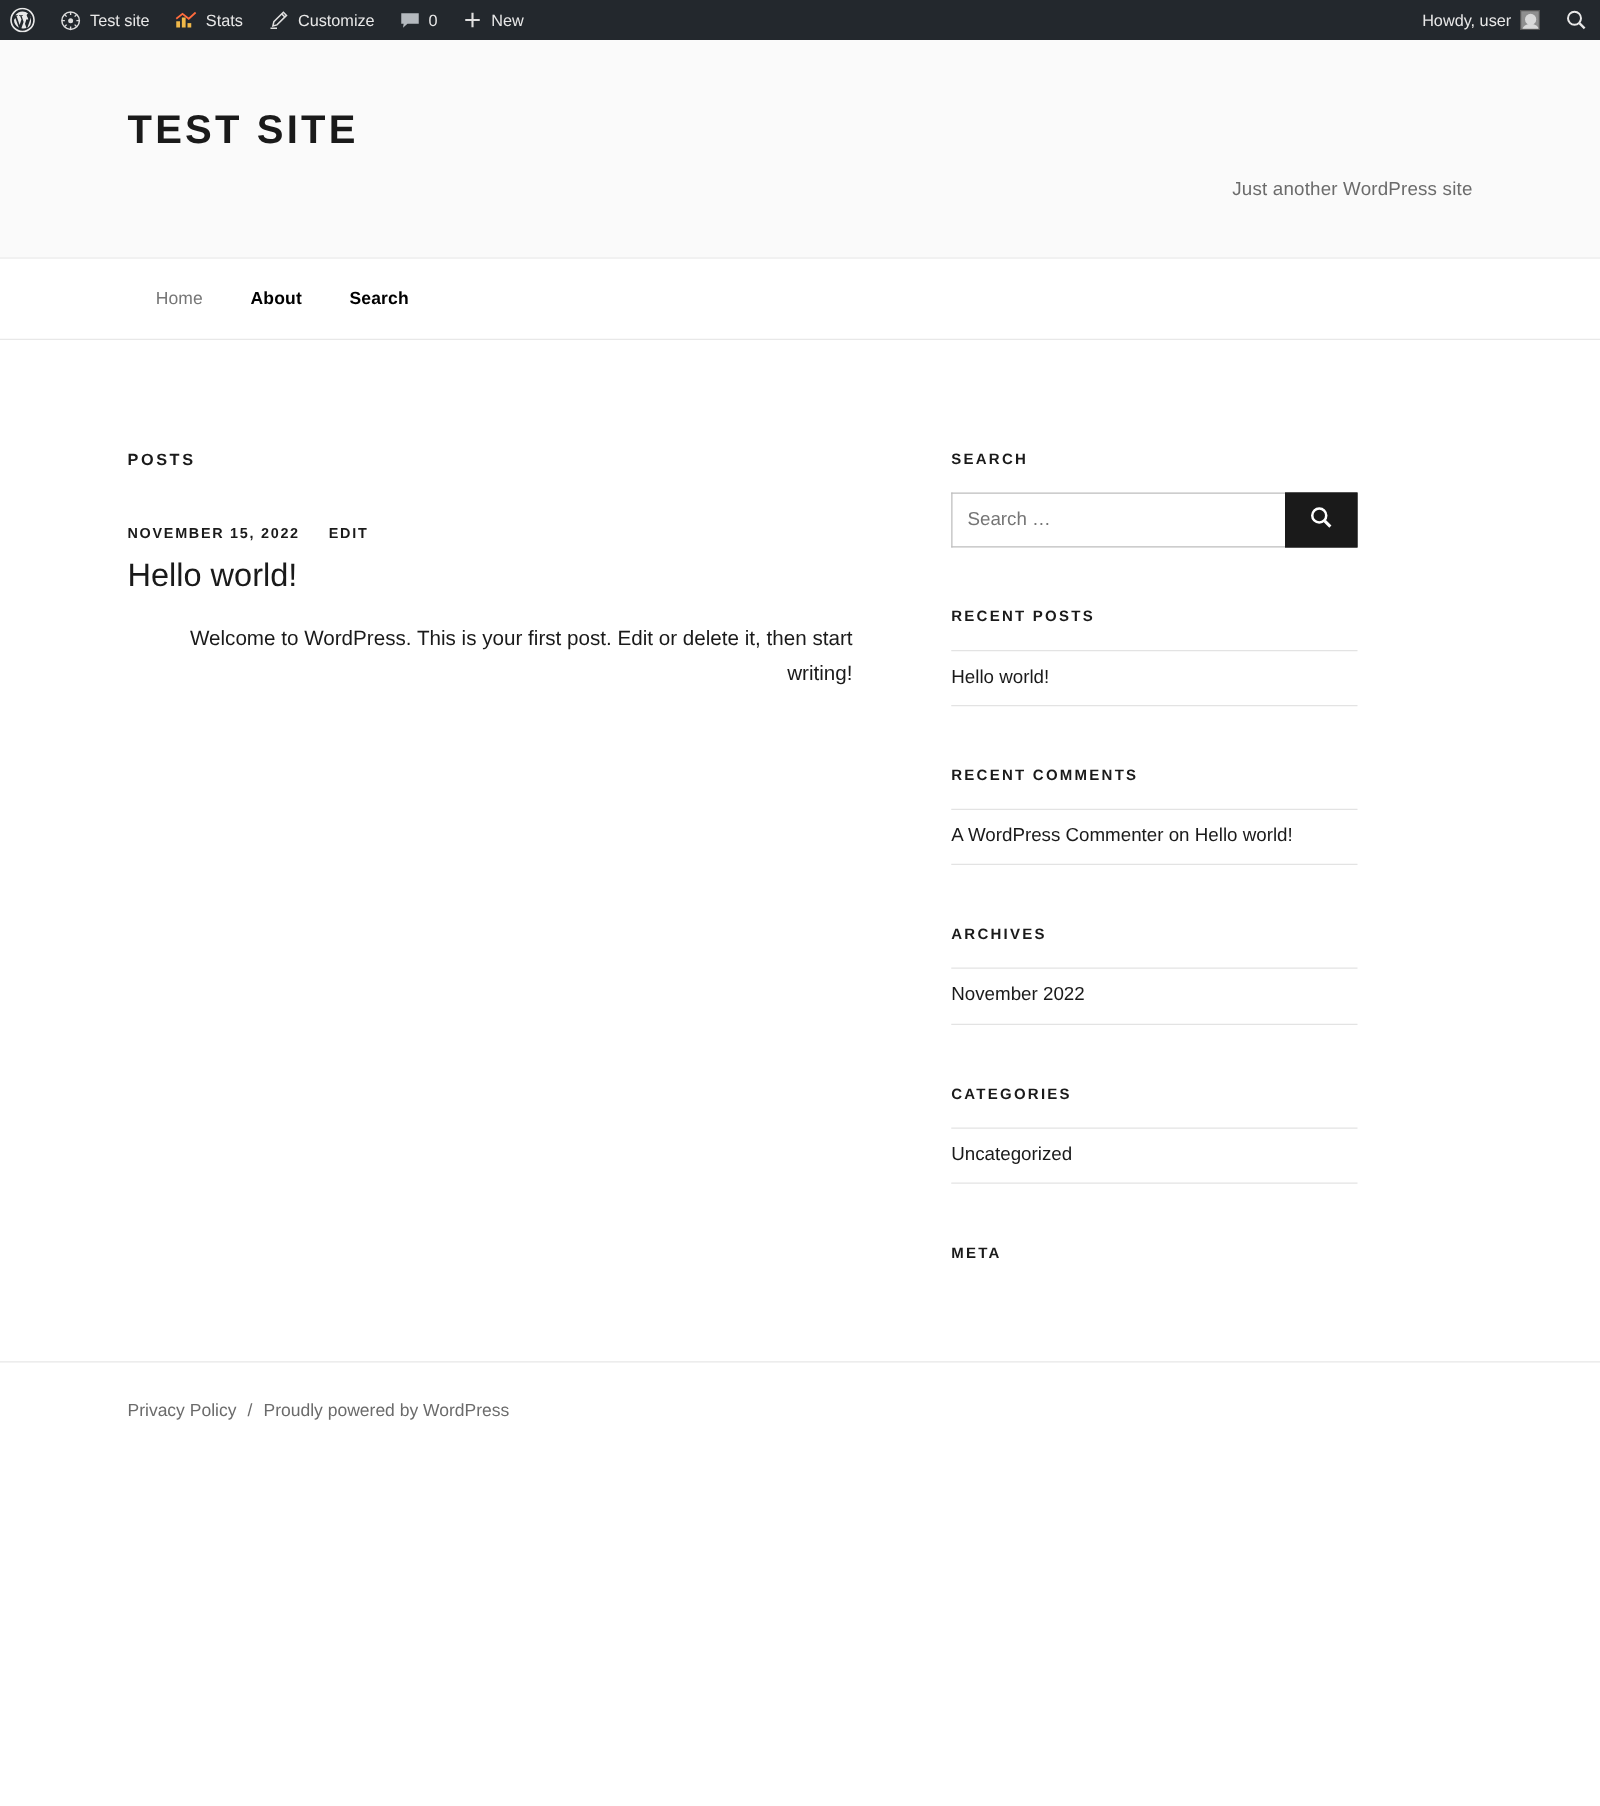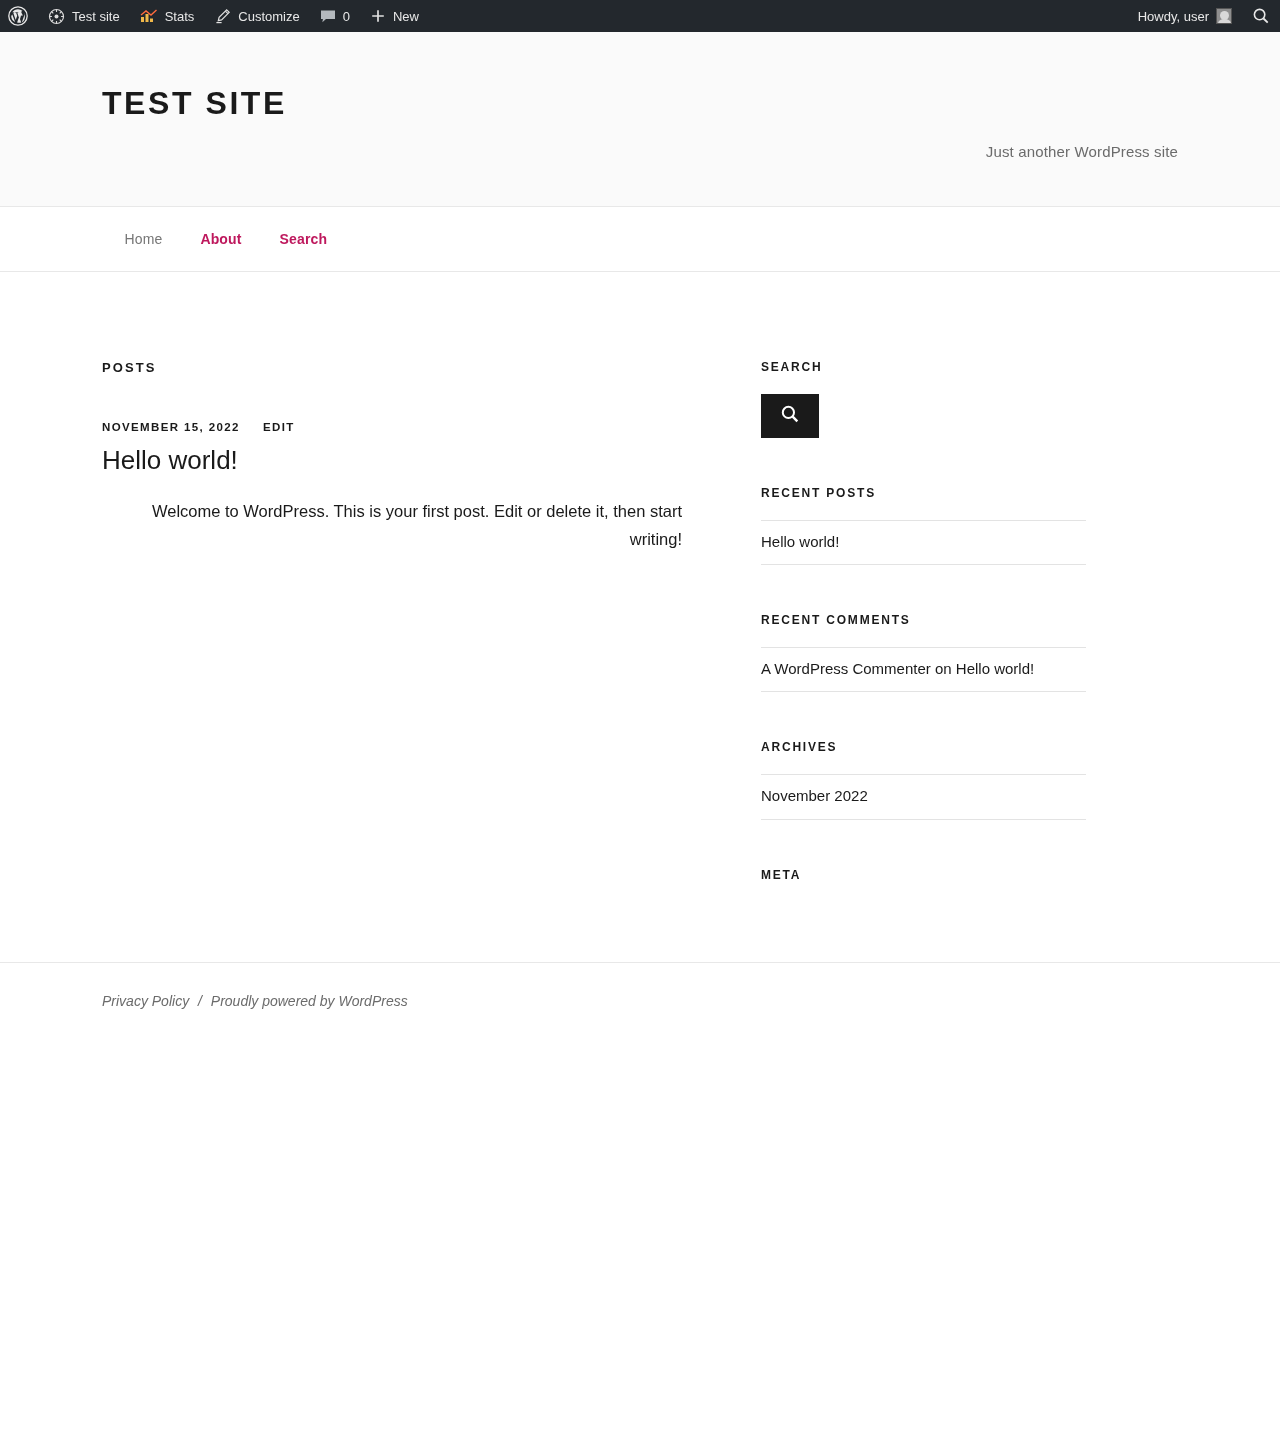--- a/index.html
+++ b/index.html
@@ -118,21 +118,21 @@
     margin: 0;
     padding: 0;
     display: flex;
     align-items: center;
     height: 64px;
   }
   #site-nav li { margin-right: 38px; }
   #site-nav a {
     font-size: 14px;
     text-decoration: none;
-    color: #be185d;
+    color: #000000;
     font-weight: 700;
     letter-spacing: 0.01em;
   }
   #site-nav a.current { color: #767676; font-weight: 400; }
 
   
   #content {
     display: flex;
     align-items: flex-start;
     padding-top: 88px;
@@ -221,21 +221,21 @@
     line-height: 1.35;
     color: #1a1a1a;
   }
   .widget ul li a { color: #1a1a1a; text-decoration: none; }
 
   
   #site-footer {
     border-top: 1px solid #e8e8e8;
     padding: 30px 0 34px 0;
   }
-  #site-footer .wrap { width: 1100px; font-style: italic; }
+  #site-footer .wrap { width: 1100px; }
   #footer-inner {
     font-size: 14px;
     color: #6b6b6b;
     padding-left: 0;
   }
   #footer-inner a { color: #6b6b6b; text-decoration: none; }
   #footer-inner .sep { margin: 0 5px; }
 </style>
 </head>
 <body>
@@ -360,20 +360,21 @@
         <p>Welcome to WordPress. This is your first post. Edit or delete it, then start writing!</p>
       </div>
     </article>
   </main>
 
   <aside id="secondary">
 
     <section class="widget">
       <h3 class="widget-title">Search</h3>
       <form class="search-row">
+        <input class="search-field" type="text" placeholder="Search …" style="">
         <button class="search-submit" type="submit">
           <span>
             <svg width="20" height="20" viewBox="0 0 20 20" aria-hidden="true">
               <circle cx="8.4" cy="8.4" r="5.6" fill="none" stroke="#ffffff" stroke-width="2"></circle>
               <path d="M12.7 12.7l4.6 4.6" stroke="#ffffff" stroke-width="2.4"></path>
             </svg>
           </span>
         </button>
       </form>
     </section>
@@ -400,20 +401,28 @@
 
     <section class="widget">
       <h3 class="widget-title">Archives</h3>
       <ul>
         <li>
           <a href="#">November 2022</a>
         </li>
       </ul>
     </section>
 
+    <section class="widget">
+      <h3 class="widget-title">Categories</h3>
+      <ul>
+        <li>
+          <a href="#">Uncategorized</a>
+        </li>
+      </ul>
+    </section>
 
     <section class="widget">
       <h3 class="widget-title">Meta</h3>
     </section>
 
   </aside>
 </div>
 
 <footer id="site-footer">
   <div class="wrap">

